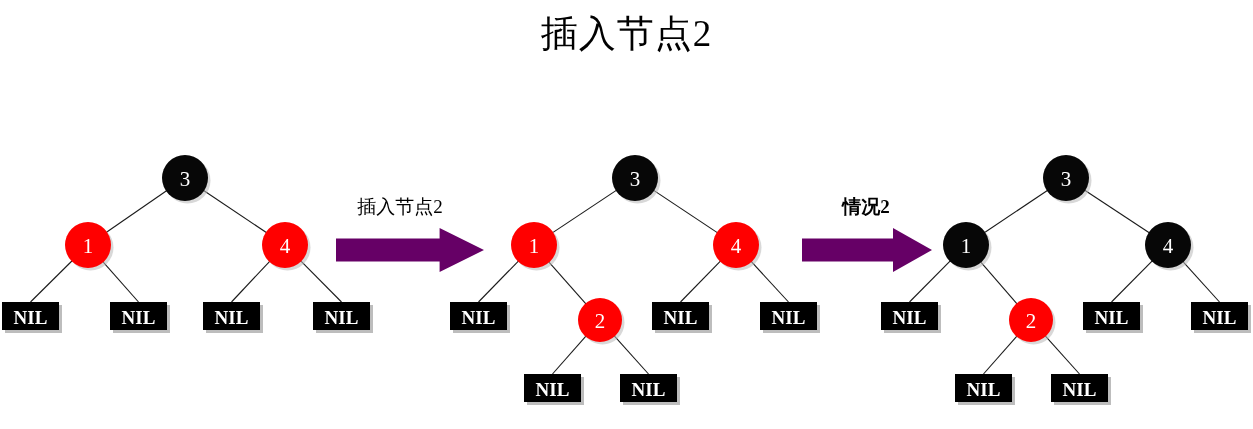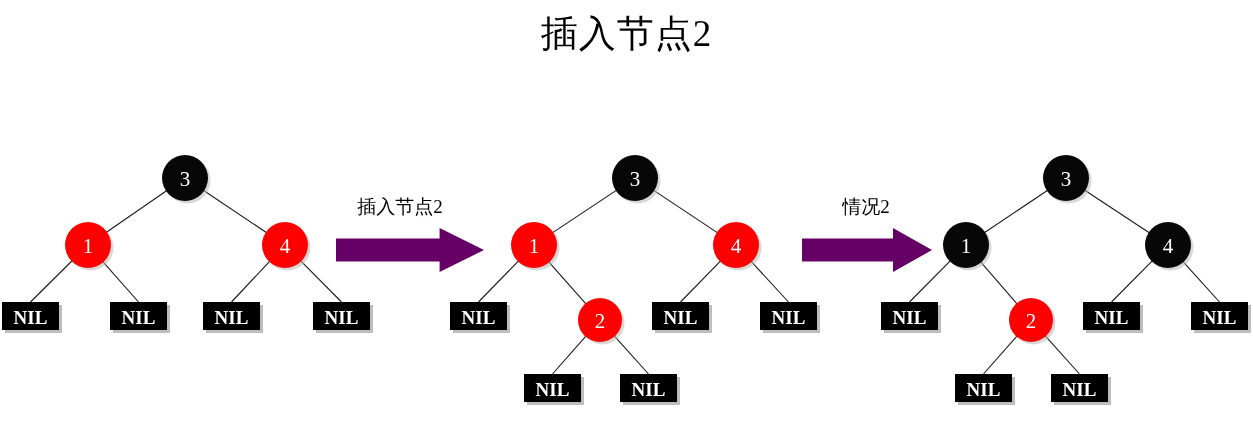--- a/index.html
+++ b/index.html
@@ -248,16 +248,16 @@
           <circle cx="1031" cy="320" r="22" fill="#FF0000"></circle>
           <text x="1031" y="321" class="node-label" fill="#FFFFFF">2</text>
         </g>
       </g>
       <polygon points="336,238.56 439.6,238.56 439.6,228 484,250 439.6,272 439.6,261.44 336,261.44" fill="#660066" class="block-arrow"></polygon>
       <polygon points="802,238.56 893,238.56 893,228 932,250 893,272 893,261.44 802,261.44" fill="#660066" class="block-arrow"></polygon>
     </svg>
 
   <div id="arrow-labels">
       <div class="arrow-label" style="left: 310px; top: 196px; width: 180px;">插入节点2</div>
-      <div class="arrow-label" style="left: 776px; top: 196px; width: 180px;">情况2</div>
+      <div class="arrow-label" style="left: 776px; top: 196px; width: 180px; font-weight: bold;">情况2</div>
     </div>
 
 </div>
 
 </body></html>

